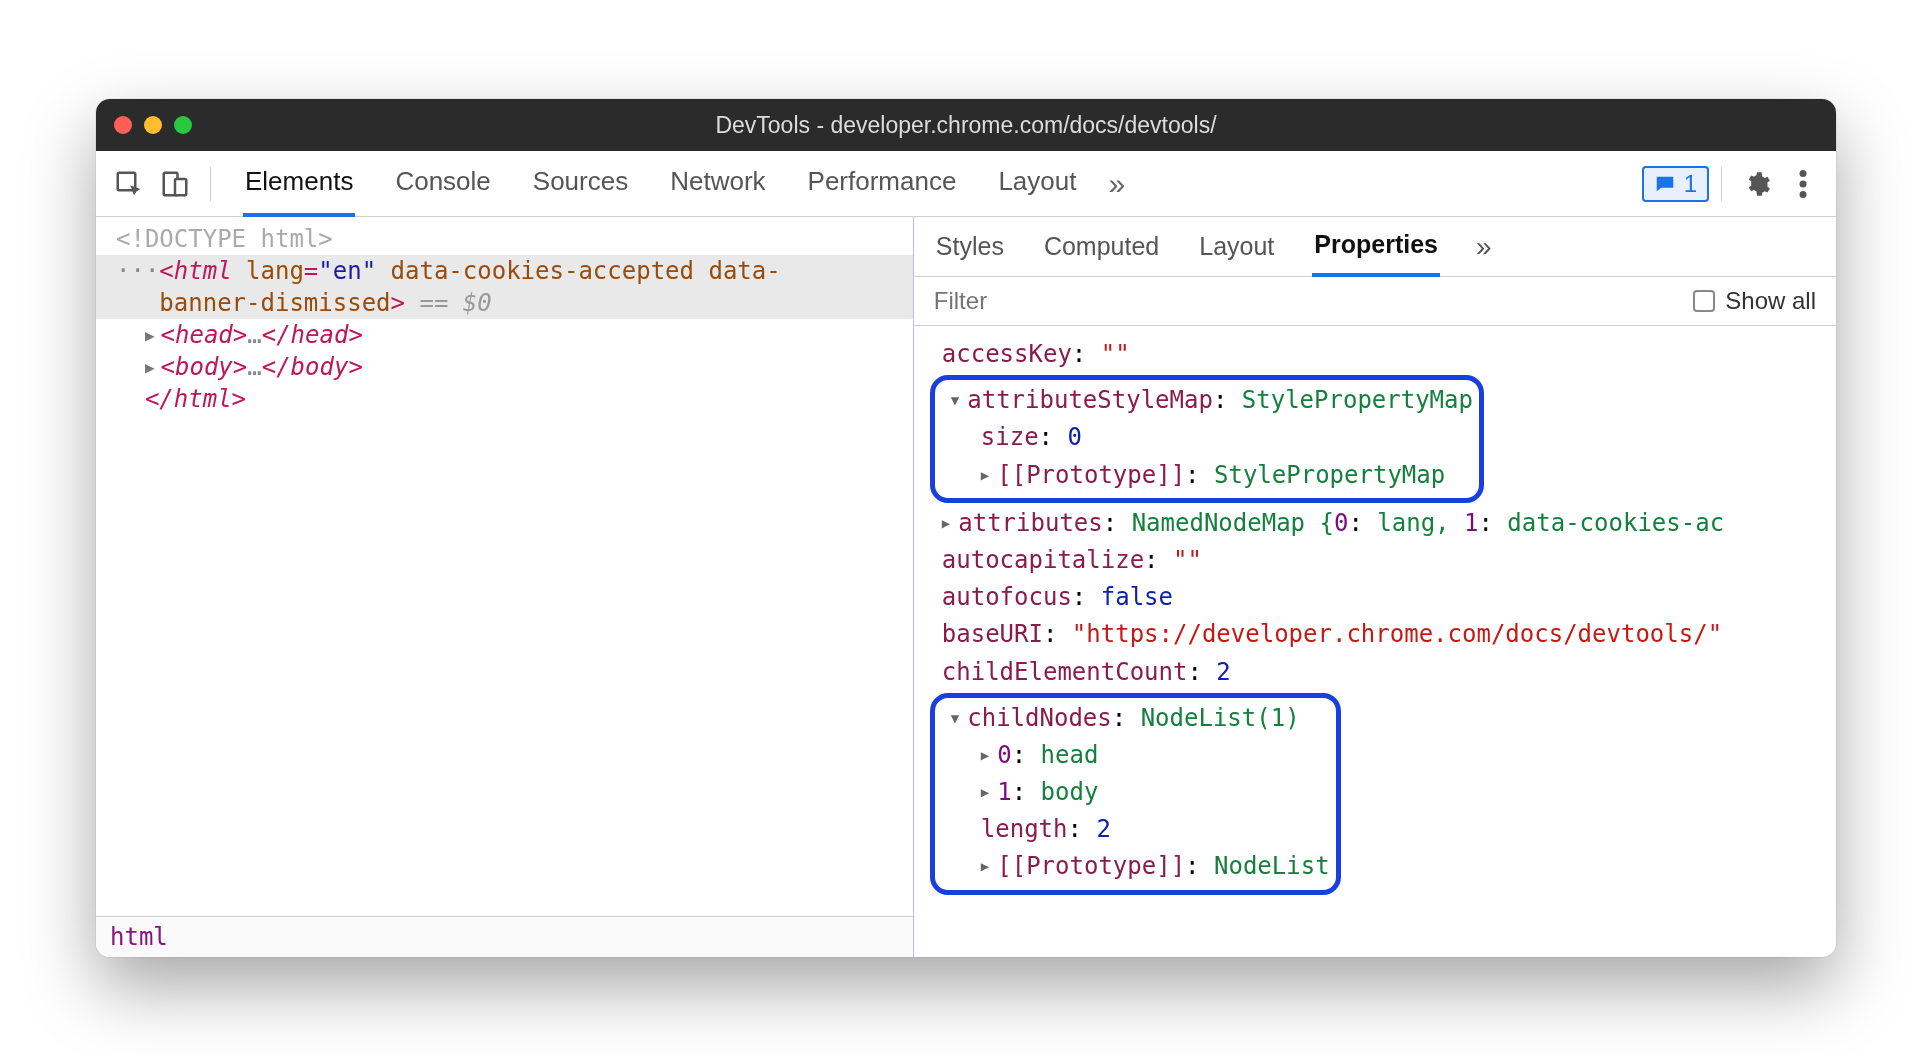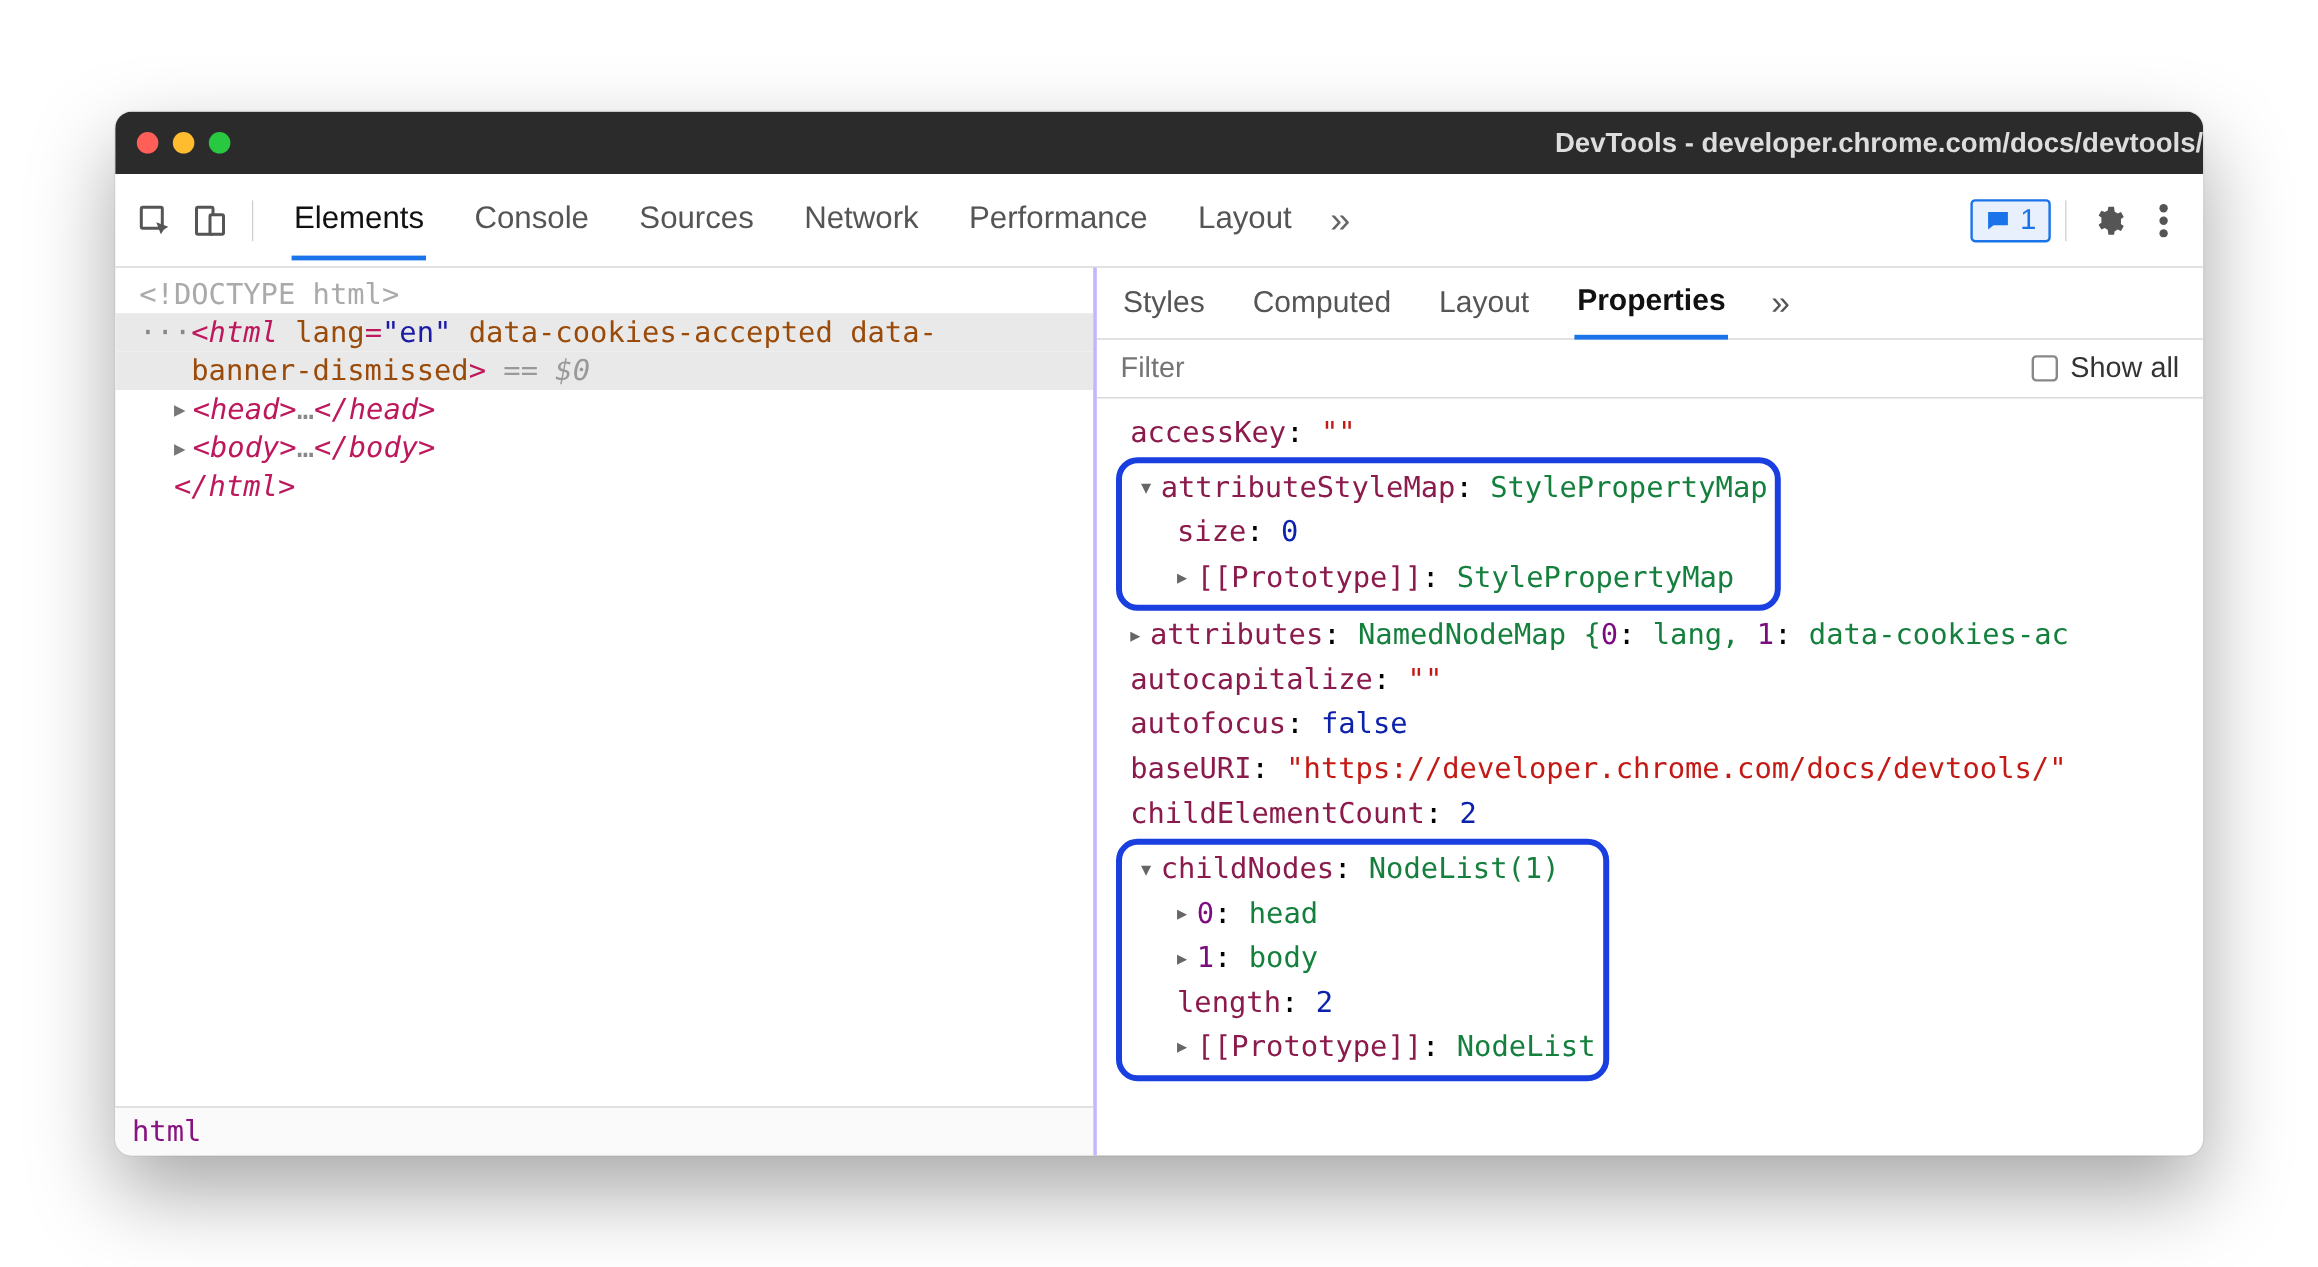--- a/index.html
+++ b/index.html
@@ -28,32 +28,32 @@
     padding: 0 18px;
     position: relative;
   }
   .traffic { display: flex; gap: 12px; }
   .tl { width: 18px; height: 18px; border-radius: 50%; }
   .tl.red { background:#ff5f57; }
   .tl.yellow { background:#febc2e; }
   .tl.green { background:#28c840; }
   .titlebar .title {
     position: absolute; left:0; right:0;
-    text-align: right;
+    text-align: center;
     color: #ddd;
     font-size: 23px;
-    font-weight: 700;
+    font-weight: 400;
     pointer-events: none;
   }
   
   .tabstrip {
     display: flex;
     align-items: center;
     border-bottom: 1px solid #d0d0d0;
-    height: 78px;
+    height: 66px;
     padding: 0 10px;
     font-size: 26px;
     color: #555;
   }
   .tabstrip .iconbtn {
     width: 46px; height: 46px;
     display:flex; align-items:center; justify-content:center;
     color:#555;
   }
   .tabstrip .sep {
@@ -67,21 +67,21 @@
   .tabstrip .issues {
     display:flex; align-items:center; gap:8px;
     border:2px solid #1a73e8; color:#1a73e8;
     border-radius:4px; padding: 2px 10px; font-size:24px;
     background:#e8f0fe;
   }
   
   .split { display:flex; height: 740px; }
   .left {
     width: 47%;
-    border-right: 3px solid #c4b5fd;
+    border-right: 1px solid #c4b5fd;
     display:flex; flex-direction:column;
     font-family: Menlo, Consolas, monospace;
     font-size: 24px;
   }
   .dom { flex:1; overflow:hidden; padding-top:6px; padding-bottom:6px;}
   .domline { padding: 2px 14px 2px 20px; white-space: pre; color:#333; }
   .domline .gray { color:#aaa; }
   .domline.selected { background:#e9e9e9; }
   .domline .tag { color:#be185d;font-style:italic; }
   .domline .attrn { color:#9a4b0a; }

